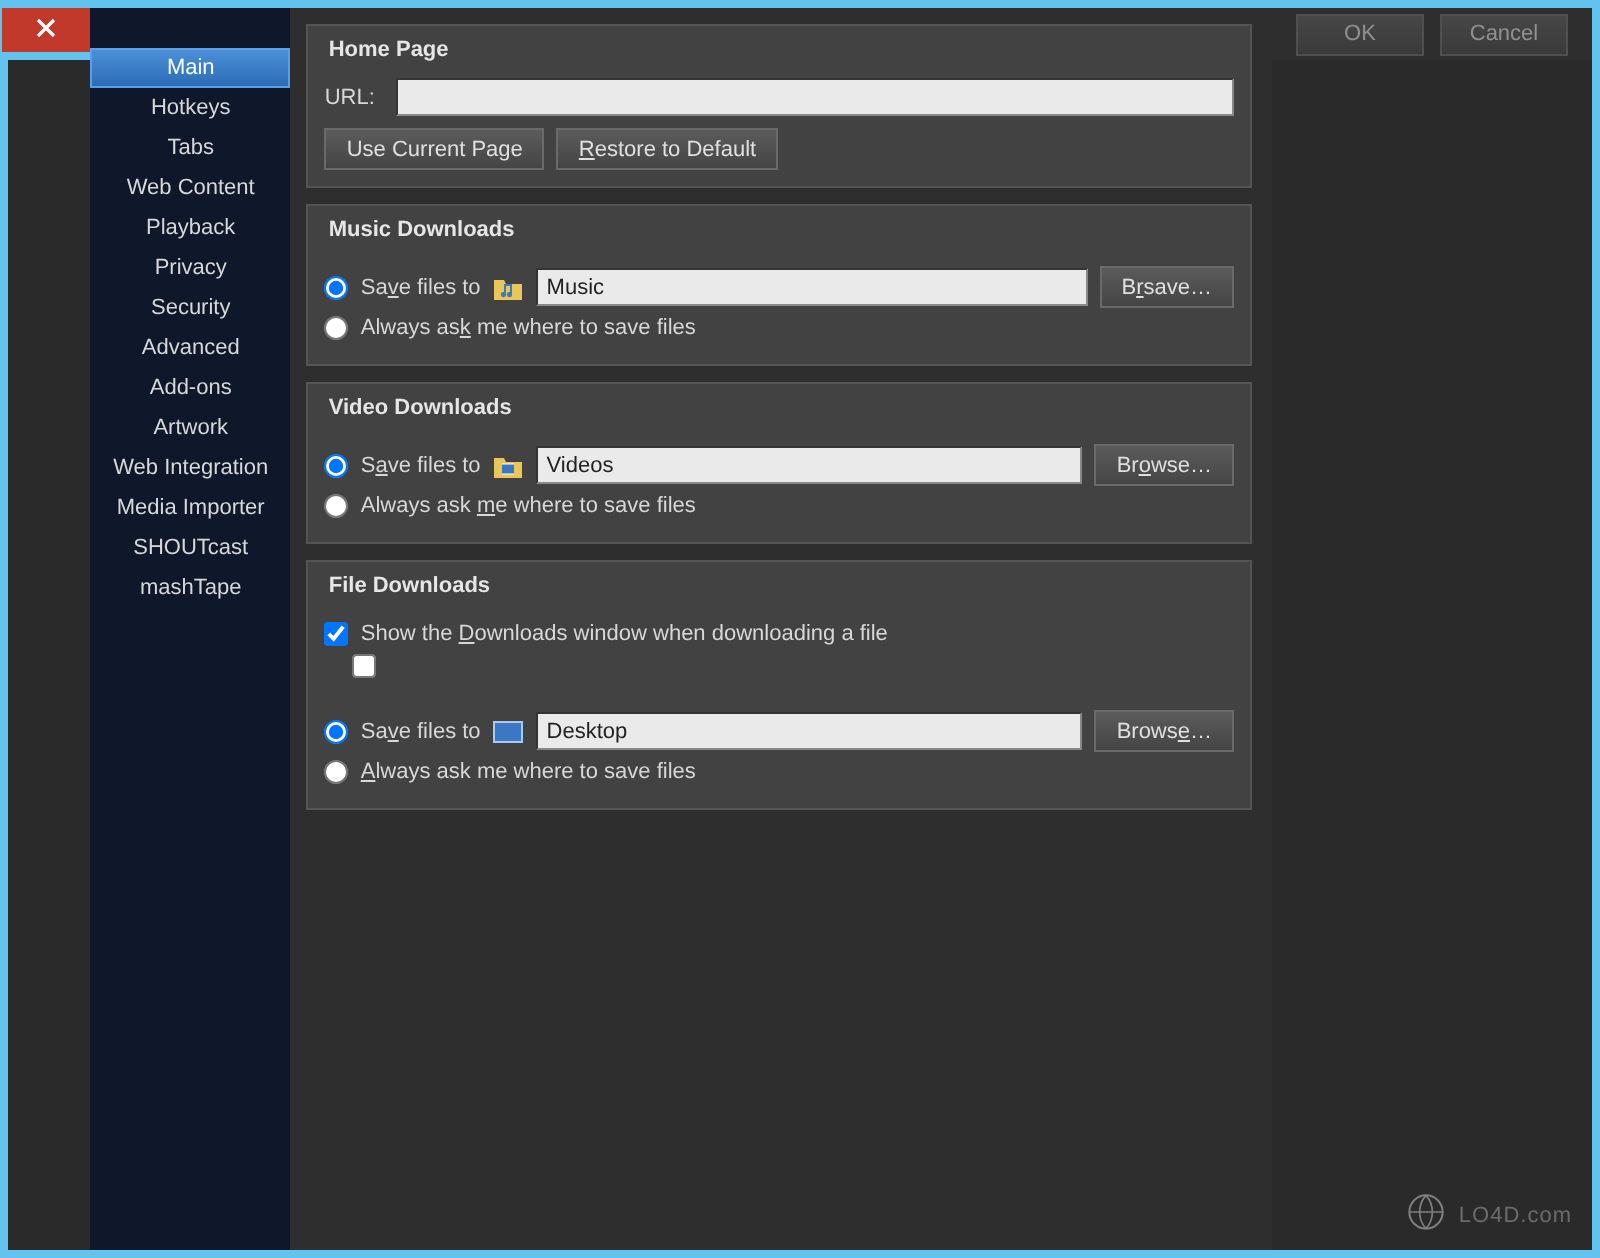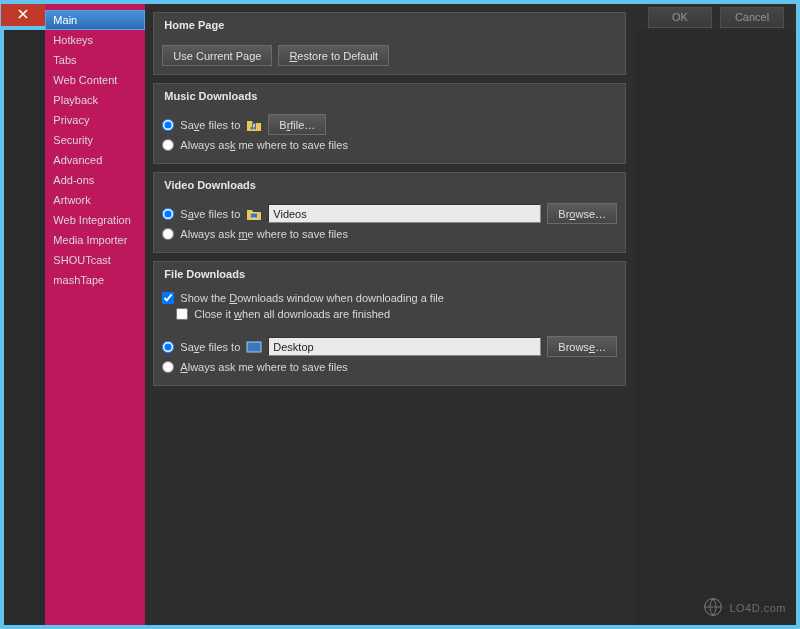--- a/index.html
+++ b/index.html
@@ -3,21 +3,21 @@
 <meta charset="utf-8">
 <style>
   * { box-sizing: border-box; margin: 0; padding: 0; font-family: Tahoma, Arial, sans-serif; font-size: 11px; }
   body { width: 800px; height: 629px; background: #2a2a2a; overflow: hidden; position: relative; }
   .outer { width: 800px; height: 629px; border: 4px solid #62c4ee; background: #2a2a2a; display: flex; flex-direction: row; }
   .titlebar { height: 26px; background: #62c4ee; color: #000; display: flex; align-items: center; justify-content: center; position: relative; }
   .titlebar .title { font-size: 12px; }
   .closebtn { position: absolute; right: 0; top: 0; width: 44px; height: 22px; background: #c0392b; color: #fff; display: flex; align-items: center; justify-content: center; cursor: pointer; }
   .closebtn svg { width: 10px; height: 10px; }
   .body { flex: 1; display: flex; background: #2e2e2e; overflow: hidden; }
-  .sidebar { width: 100px; background: #be185d; padding-top: 6px; }
+  .sidebar { width: 100px; background: #0f172a; padding-top: 20px; text-align: center; }
   .sidebar .item { padding: 4px 8px; color: #d8d8d8; cursor: pointer; white-space: nowrap; overflow: hidden; }
   .sidebar .item.selected { background: linear-gradient(#4a90d9,#2c6cb5); color: #fff; border: 1px solid #5aa0e9; padding: 3px 7px; }
   .main { flex: 1; padding: 8px 10px 8px 8px; overflow: hidden; }
   .section { background: #424242; border: 1px solid #555; margin-bottom: 8px; padding: 0 8px 8px 8px; }
   .section h3 { color: #e6e6e6; font-weight: bold; font-size: 11px; padding: 6px 0 8px 2px; }
   .row { display: flex; align-items: center; gap: 6px; margin: 4px 0; }
   .row.indent { margin-left: 14px; }
   .lbl { color: #d8d8d8; }
   .lbl .ul { text-decoration: underline; }
   .textinput { flex: 1; height: 19px; background: #eaeaea; border: 1px inset #888; padding: 0 4px; color: #222; }
@@ -66,20 +66,24 @@
       <div class="item"><span>Web Integration</span></div>
       <div class="item"><span>Media Importer</span></div>
       <div class="item"><span>SHOUTcast</span></div>
       <div class="item"><span>mashTape</span></div>
     </div>
 
     <div class="main">
 
       <div class="section">
         <h3>Home Page</h3>
+        <div class="urlrow">
+          <span class="lbl">URL:</span>
+          <input class="textinput" type="text" value="" style="">
+        </div>
         <div class="btnrow">
           <button class="btn">
             <span>Use Current Page</span>
           </button>
           <button class="btn">
             <span class="ul">R</span>
               <span>estore to Default</span>
           </button>
         </div>
       </div>
@@ -88,24 +92,25 @@
         <h3>Music Downloads</h3>
         <div class="row">
           <input type="radio" class="radio" checked="" style="">
           <span class="lbl"><span>Sa</span><span class="ul">v</span><span>e files to</span></span>
           <span class="foldericon yellow">
             <svg viewBox="0 0 16 14">
                 <path class="body" d="M1 3 h5 l1 2 h8 v8 h-14 z"></path>
                 <path class="note" d="M10 5 v5 a1.3 1.3 0 1 1 -1 -1 v-3 h-2 v4 a1.3 1.3 0 1 1 -1 -1 v-4 z"></path>
               </svg>
           </span>
+          <input class="textinput" type="text" value="Music" style="">
           <button class="btn">
               <span>B</span>
               <span class="ul">r</span>
-              <span>file…</span>
+              <span>save…</span>
             </button>
         </div>
         <div class="row">
           <input type="radio" class="radio" style="">
           <span class="lbl"><span>Always as</span><span class="ul">k</span><span> me where to save files</span></span>
         </div>
       </div>
 
       <div class="section">
         <h3>Video Downloads</h3>
@@ -133,21 +138,20 @@
       </div>
 
       <div class="section">
         <h3>File Downloads</h3>
         <div class="row">
           <input type="checkbox" class="check" checked="" style="">
           <span class="lbl"><span>Show the </span><span class="ul">D</span><span>ownloads window when downloading a file</span></span>
         </div>
         <div class="row indent">
           <input type="checkbox" class="check" style="">
-          <span class="lbl"><span>Close it </span><span class="ul">w</span><span>hen all downloads are finished</span></span>
         </div>
         <div style="height:8px"></div>
         <div class="row">
           <input type="radio" class="radio" checked="" style="">
           <span class="lbl"><span>Sa</span><span class="ul">v</span><span>e files to</span></span>
           <span class="foldericon blue">
             <svg viewBox="0 0 16 14">
                 <rect x="1" y="2" width="14" height="10" stroke-width="1"></rect>
               </svg>
           </span>

